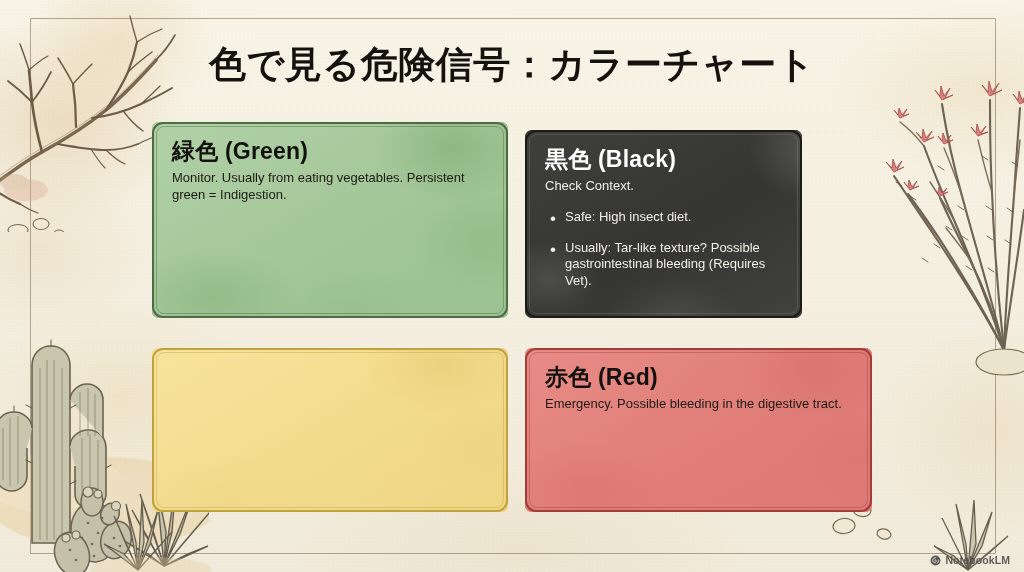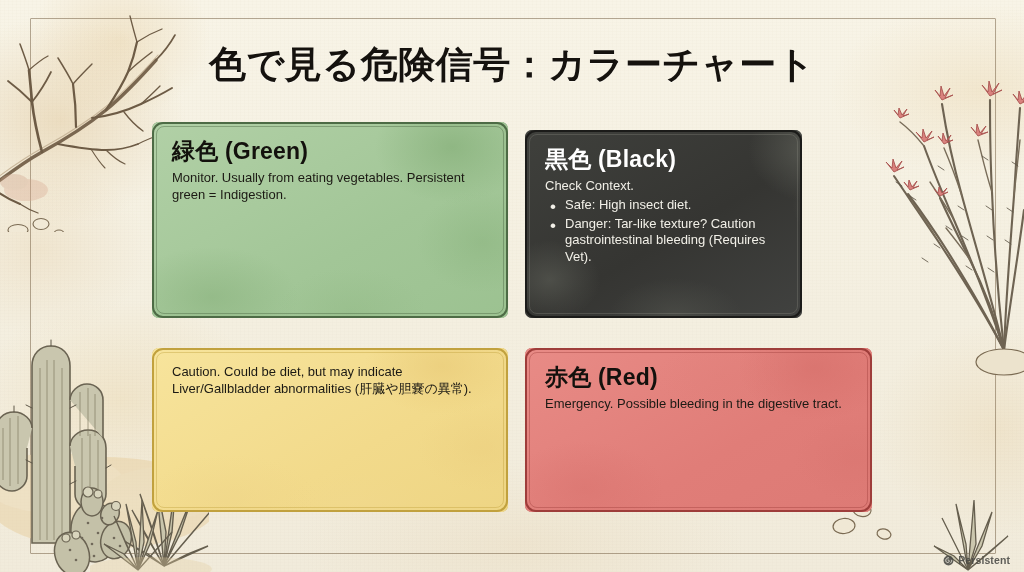--- a/index.html
+++ b/index.html
@@ -202,21 +202,21 @@
     font-weight: 400;
   }
   .b ul {
     list-style: none;
     margin: 0;
     padding: 0;
   }
   .b li {
     position: relative;
     padding-left: 20px;
-    margin-top: 2px;
+    margin-top: 14px;
   }
   .b li::before {
     content: "•";
     position: absolute;
     left: 5px;
     top: -1px;
     font-size: 17px;
   }
 
   
@@ -545,21 +545,21 @@
         </svg>
       <svg class="corner br" viewBox="0 0 15 15">
           <path d="M14,1 C6,1 1,6 1,14" fill="none" stroke="#c8c6bc" stroke-width="1.6"></path>
         </svg>
       <div class="card-content">
         <div class="h">黒色 (Black)</div>
         <div class="b">
           <div>Check Context.</div>
           <ul>
             <li>Safe: High insect diet.</li>
-            <li>Danger: Tar-like texture? Caution gastrointestinal bleeding (Requires Vet).</li>
+            <li>Usually: Tar-like texture? Possible gastrointestinal bleeding (Requires Vet).</li>
           </ul>
         </div>
       </div>
     </div>
 
     <div class="card yellow">
       <div class="wash"></div>
       <div class="border-outer"></div>
       <div class="border-inner"></div>
       <svg class="corner tl" viewBox="0 0 15 15">
@@ -568,21 +568,20 @@
       <svg class="corner tr" viewBox="0 0 15 15">
           <path d="M14,1 C6,1 1,6 1,14" fill="none" stroke="#c1a13e" stroke-width="1.6"></path>
         </svg>
       <svg class="corner bl" viewBox="0 0 15 15">
           <path d="M14,1 C6,1 1,6 1,14" fill="none" stroke="#c1a13e" stroke-width="1.6"></path>
         </svg>
       <svg class="corner br" viewBox="0 0 15 15">
           <path d="M14,1 C6,1 1,6 1,14" fill="none" stroke="#c1a13e" stroke-width="1.6"></path>
         </svg>
       <div class="card-content">
-        <div class="b">Caution. Could be diet, but may indicate Liver/Gallbladder abnormalities (肝臓や胆嚢の異常).</div>
       </div>
     </div>
 
     <div class="card red">
       <div class="wash"></div>
       <div class="border-outer"></div>
       <div class="border-inner"></div>
       <svg class="corner tl" viewBox="0 0 15 15">
           <path d="M14,1 C6,1 1,6 1,14" fill="none" stroke="#9e3d3a" stroke-width="1.6"></path>
         </svg>
@@ -602,16 +601,16 @@
     </div>
 
   </div>
 
   <div class="watermark">
     <svg class="wm-icon" viewBox="0 0 16 16">
       <circle cx="8" cy="8" r="7.2" fill="#4a4a46"></circle>
       <path d="M8,4 C5.8,4 4,5.8 4,8 C4,9.6 5.2,11 6.8,11 C8,11 9,10 9,8.8 C9,7.9 8.3,7.2 7.4,7.2" fill="none" stroke="#f4f1e6" stroke-width="1.25" stroke-linecap="round"></path>
       <path d="M10.8,11.6 C12,10.6 12.6,9.2 12.6,7.6" fill="none" stroke="#f4f1e6" stroke-width="1.1" stroke-linecap="round"></path>
     </svg>
-    <span class="wm-text">Persistent</span>
+    <span class="wm-text">NotebookLM</span>
   </div>
 
 </div>
 
 </body></html>

